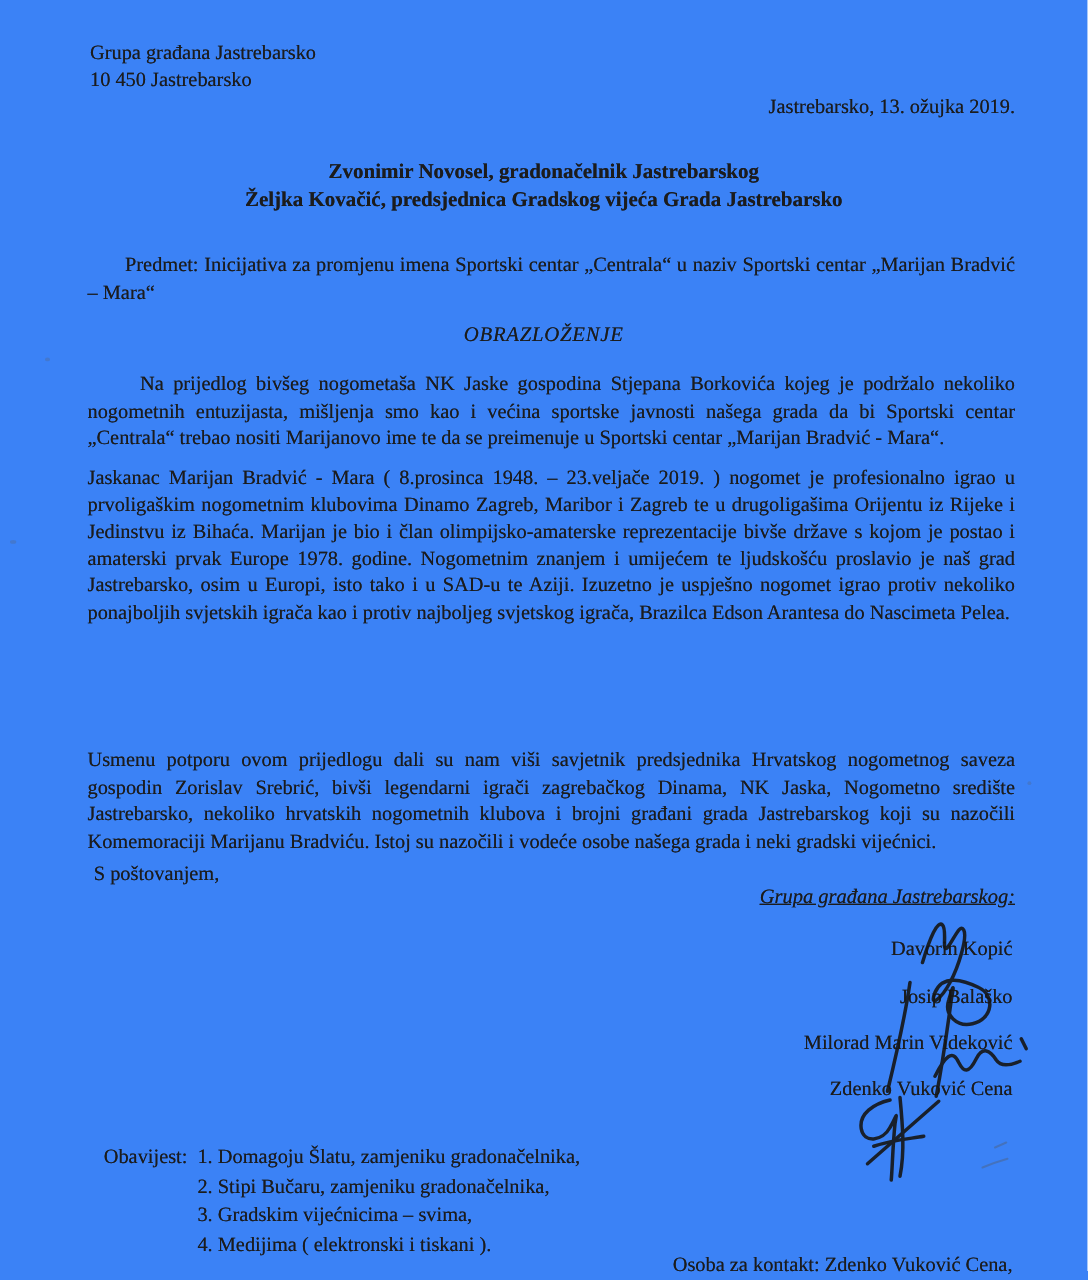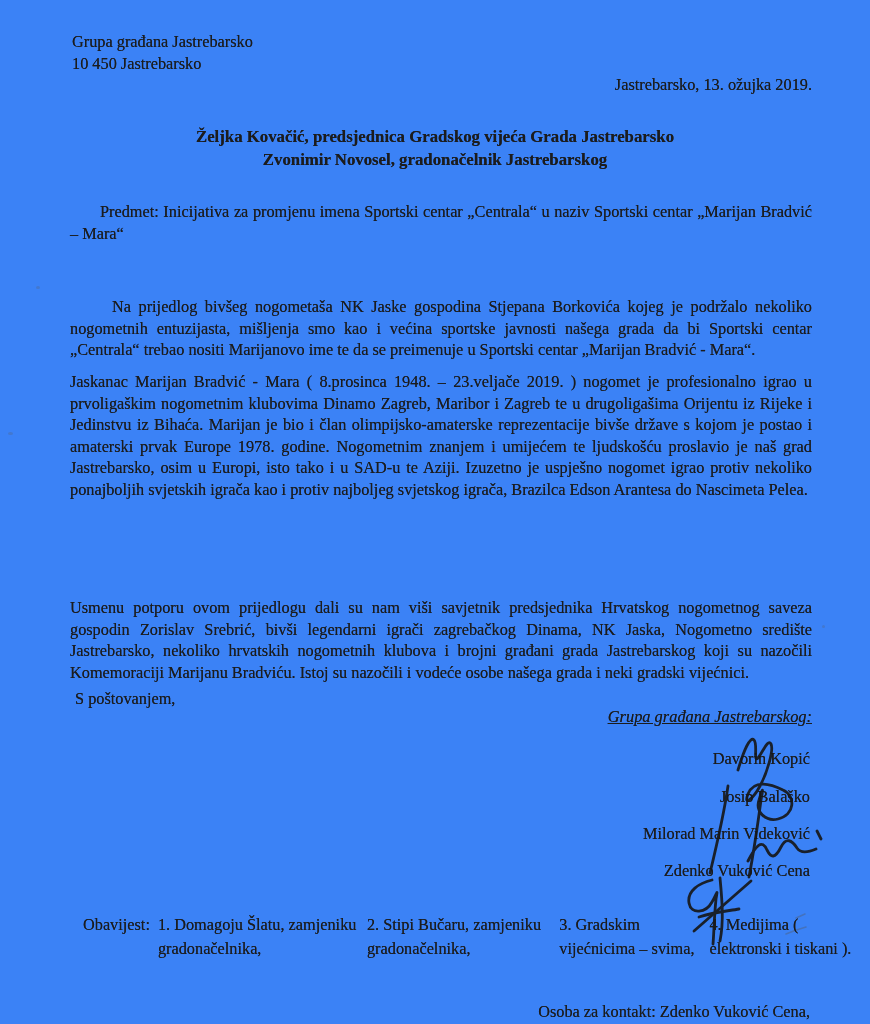--- a/index.html
+++ b/index.html
@@ -63,21 +63,21 @@
   .sig-name-1 { top: 786px; }
   .sig-name-2 { top: 823px; }
   .sig-name-3 { top: 860px; }
   .notice {
     left: 83px; top: 913px;
     display: flex;
     align-items: flex-start;
     line-height: 23.5px;
   }
   .notice-label { white-space: nowrap; margin-right: 8px; }
-  .notice-items { display: flex; flex-direction: row; }
+  .notice-items { display: flex; flex-direction: column; }
   .contact { right: 60px; top: 1001px; text-align: right; }
   .signature-svg {
     left: 620px; top: 728px;
     width: 230px; height: 240px;
     pointer-events: none;
   }
   .speck {
     position: absolute;
     background: rgba(90,90,90,0.25);
     border-radius: 50%;
@@ -92,28 +92,29 @@
 <div class="page">
 
   <div class="abs body-text sender">
     <div>Grupa  građana Jastrebarsko</div>
     <div>10 450 Jastrebarsko</div>
   </div>
 
   <div class="abs body-text dateline">Jastrebarsko, 13. ožujka 2019.</div>
 
   <div class="abs recipients">
+    <div>Zvonimir Novosel, gradonačelnik Jastrebarskog</div>
     <div>Željka Kovačić, predsjednica Gradskog vijeća Grada Jastrebarsko</div>
-    <div>Zvonimir Novosel, gradonačelnik Jastrebarskog</div>
   </div>
 
   <p class="abs body-text subject">
     <span class="bold">Predmet</span><span>: Inicijativa za promjenu imena Sportski centar „Centrala“ u naziv Sportski centar „Marijan Bradvić – Mara“</span>
   </p>
 
+  <div class="abs heading">OBRAZLOŽENJE</div>
 
   <p class="abs body-text para p1">Na prijedlog bivšeg nogometaša NK Jaske gospodina Stjepana Borkovića kojeg je podržalo nekoliko nogometnih entuzijasta, mišljenja smo kao i većina sportske javnosti našega grada da bi Sportski centar „Centrala“ trebao nositi Marijanovo ime te da se preimenuje u Sportski centar „Marijan Bradvić -  Mara“.</p>
   <p class="abs body-text para p2">Jaskanac Marijan Bradvić - Mara ( 8.prosinca 1948. – 23.veljače 2019. ) nogomet je profesionalno igrao u prvoligaškim nogometnim klubovima Dinamo Zagreb, Maribor i Zagreb te u drugoligašima Orijentu iz Rijeke i Jedinstvu iz Bihaća. Marijan je bio i član olimpijsko-amaterske reprezentacije bivše države s kojom je postao i amaterski prvak Europe 1978. godine. Nogometnim znanjem i umijećem te ljudskošću proslavio je naš grad Jastrebarsko, osim u Europi, isto tako i u SAD-u te Aziji. Izuzetno je uspješno nogomet igrao protiv nekoliko ponajboljih svjetskih igrača kao i protiv najboljeg svjetskog igrača, Brazilca Edson Arantesa do Nascimeta Pelea.</p>
   <p class="abs body-text para p4">Usmenu potporu ovom prijedlogu dali su nam viši savjetnik predsjednika Hrvatskog nogometnog saveza gospodin Zorislav Srebrić, bivši legendarni igrači zagrebačkog Dinama, NK Jaska, Nogometno središte Jastrebarsko, nekoliko hrvatskih nogometnih klubova i brojni građani grada Jastrebarskog koji su nazočili Komemoraciji Marijanu Bradviću. Istoj su nazočili i vodeće osobe našega grada i neki gradski vijećnici.</p>
 
   <div class="abs body-text closing">S poštovanjem,</div>
 
   <div class="abs body-text sig-label">Grupa građana Jastrebarskog:</div>
   <div class="abs body-text sig-name sig-name-0">Davorin Kopić</div>
   <div class="abs body-text sig-name sig-name-1">Josip Balaško</div>

